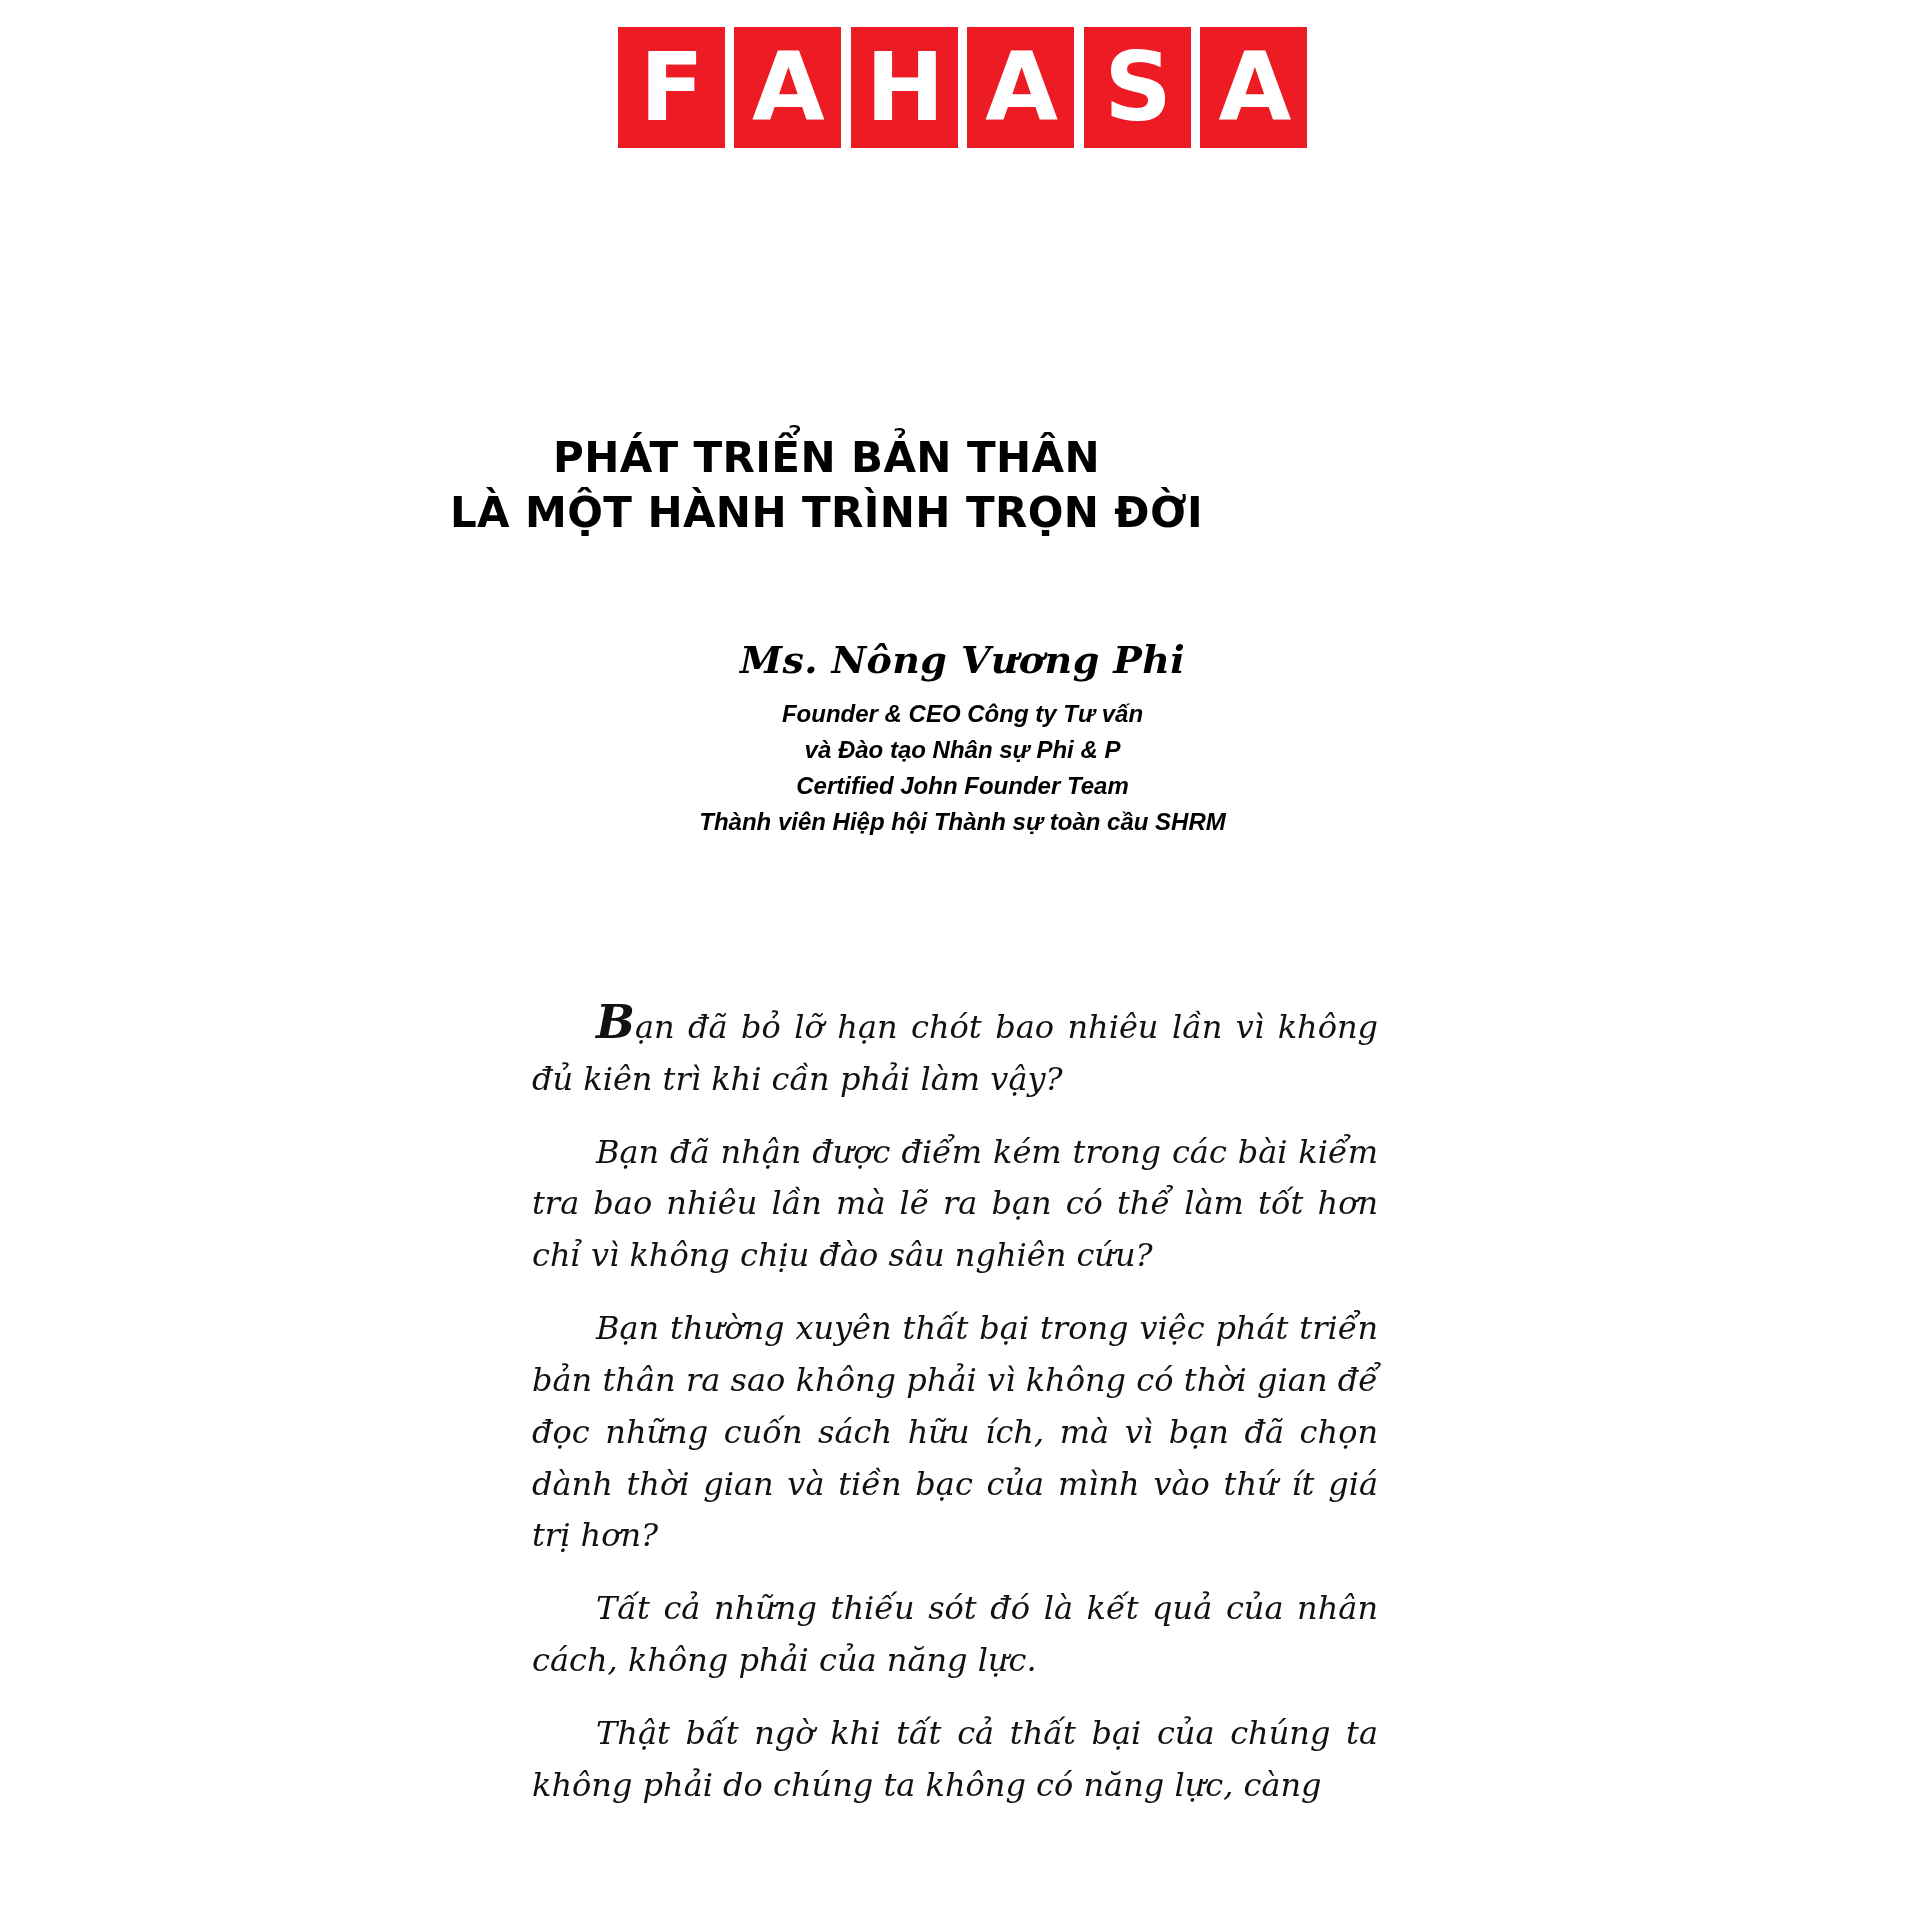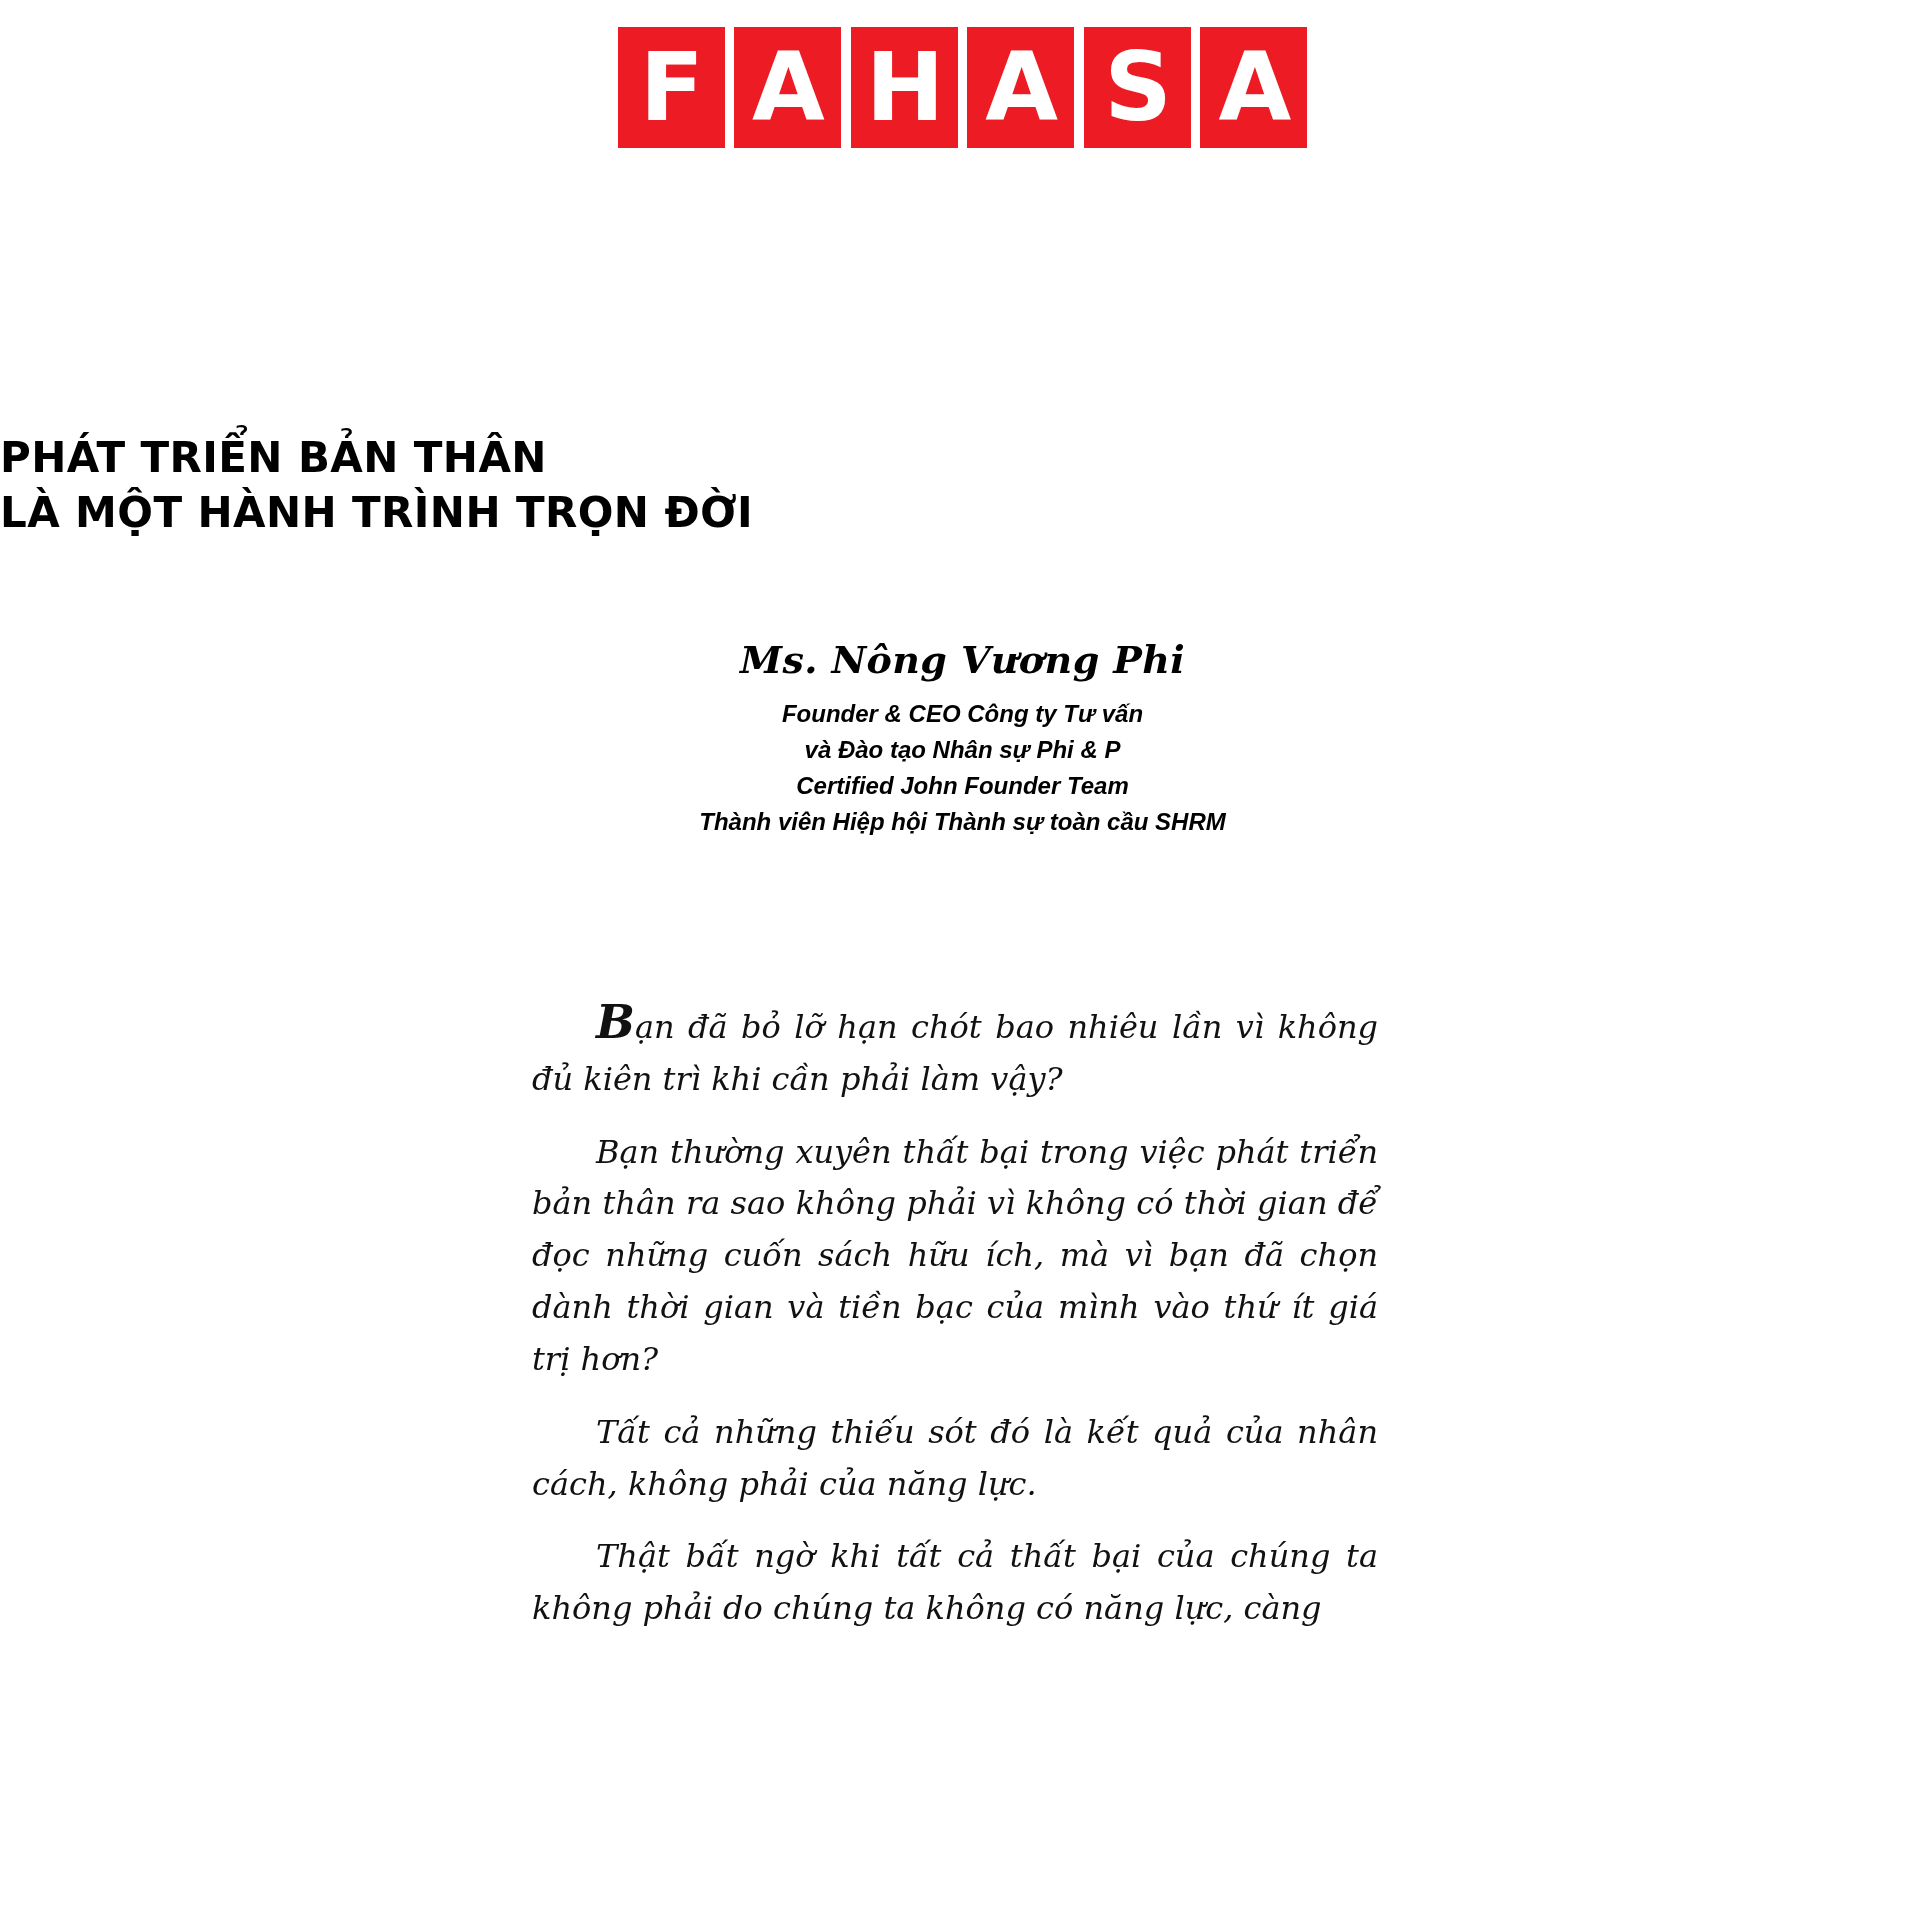--- a/index.html
+++ b/index.html
@@ -51,20 +51,21 @@
     left: 0;
     width: 1925px;
     height: 1925px;
   }
 
   .title-block {
     position: absolute;
     top: 431px;
     left: 0;
     width: 1653px;
+    text-align: center;
     font-family: "DejaVu Sans", sans-serif;
     font-weight: 700;
     font-size: 42px;
     line-height: 1.30;
     letter-spacing: 0.4px;
     color: #000000;
   }
   .title-line { display: block; white-space: nowrap; }
 
   .author-block {
@@ -144,19 +145,20 @@
     <div class="author-role">
       <span>Founder &amp; CEO Công ty Tư vấn</span>
       <span>và Đào tạo Nhân sự Phi &amp; P</span>
       <span>Certified John Founder Team</span>
       <span>Thành viên Hiệp hội Thành sự toàn cầu SHRM</span>
     </div>
   </div>
 
   <div class="body-text">
     <p><span class="dropcap">B</span><span>ạn đã bỏ lỡ hạn chót bao nhiêu lần vì không đủ kiên trì khi cần phải làm vậy?</span></p>
+    <p>Bạn đã nhận được điểm kém trong các bài kiểm tra bao nhiêu lần mà lẽ ra bạn có thể làm tốt hơn chỉ vì không chịu đào sâu nghiên cứu?</p>
     <p>Bạn thường xuyên thất bại trong việc phát triển bản thân ra sao không phải vì không có thời gian để đọc những cuốn sách hữu ích, mà vì bạn đã chọn dành thời gian và tiền bạc của mình vào thứ ít giá trị hơn?</p>
     <p>Tất cả những thiếu sót đó là kết quả của nhân cách, không phải của năng lực.</p>
     <p class="p-last">Thật bất ngờ khi tất cả thất bại của chúng ta không phải do chúng ta không có năng lực, càng</p>
   </div>
 
 </div>
 
 
 </body></html>

